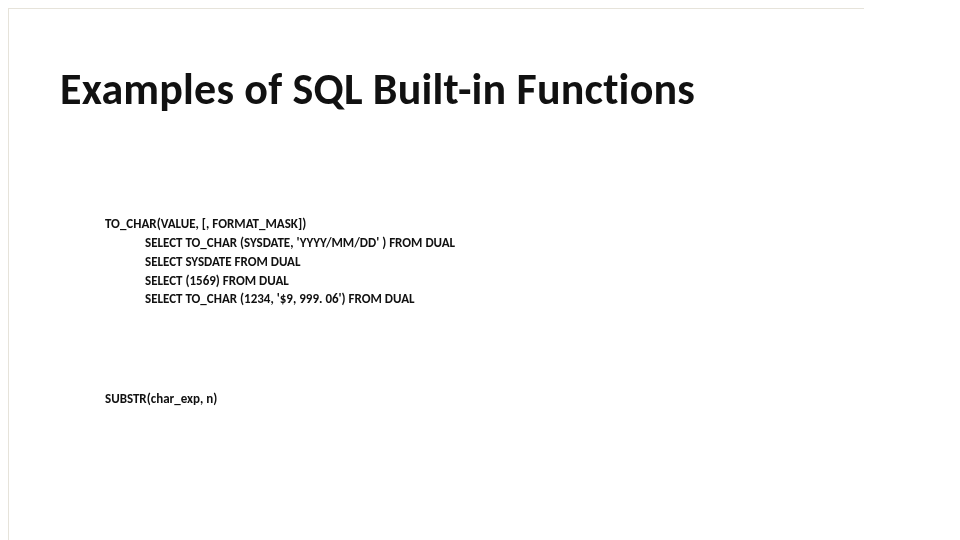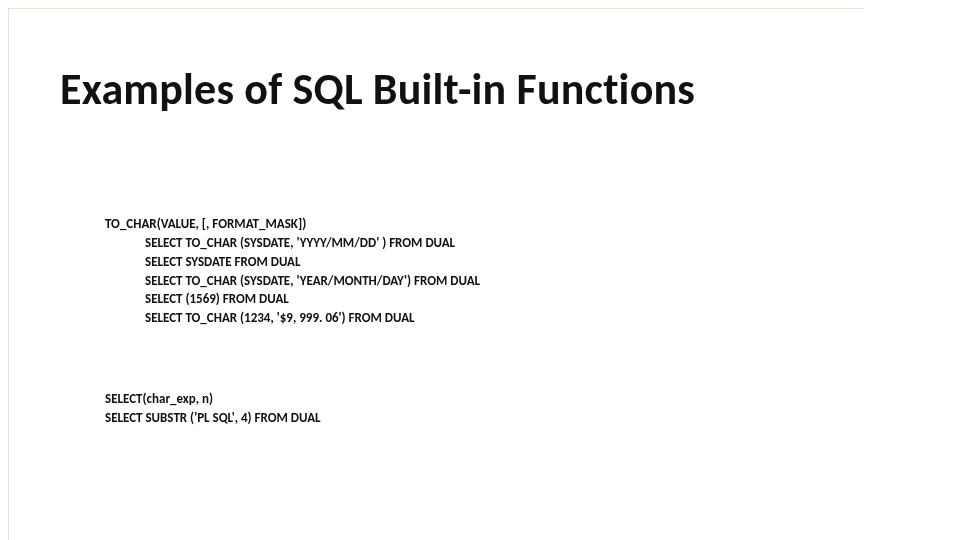--- a/index.html
+++ b/index.html
@@ -61,23 +61,21 @@
 <body>
 
 <div class="page">
 
   <div class="title">Examples of SQL Built-in Functions</div>
 
   <div class="block block1">
     <div>TO_CHAR(VALUE, [, FORMAT_MASK])</div>
     <div class="indented">SELECT TO_CHAR (SYSDATE, 'YYYY/MM/DD' ) FROM DUAL</div>
     <div class="indented">SELECT SYSDATE FROM DUAL</div>
-    <div class="indented">SELECT TO_CHAR (SYSDATE, 'YEAR/MONTH/DAY') FROM DUAL</div>
     <div class="indented">SELECT (1569) FROM DUAL</div>
     <div class="indented"> SELECT TO_CHAR (1234, '$9, 999. 06') FROM DUAL</div>
   </div>
 
   <div class="block block2">
-    <div>SELECT(char_exp, n)</div>
-    <div>SELECT SUBSTR ('PL SQL', 4) FROM DUAL</div>
+    <div>SUBSTR(char_exp, n)</div>
   </div>
 
 </div>
 
 </body></html>

